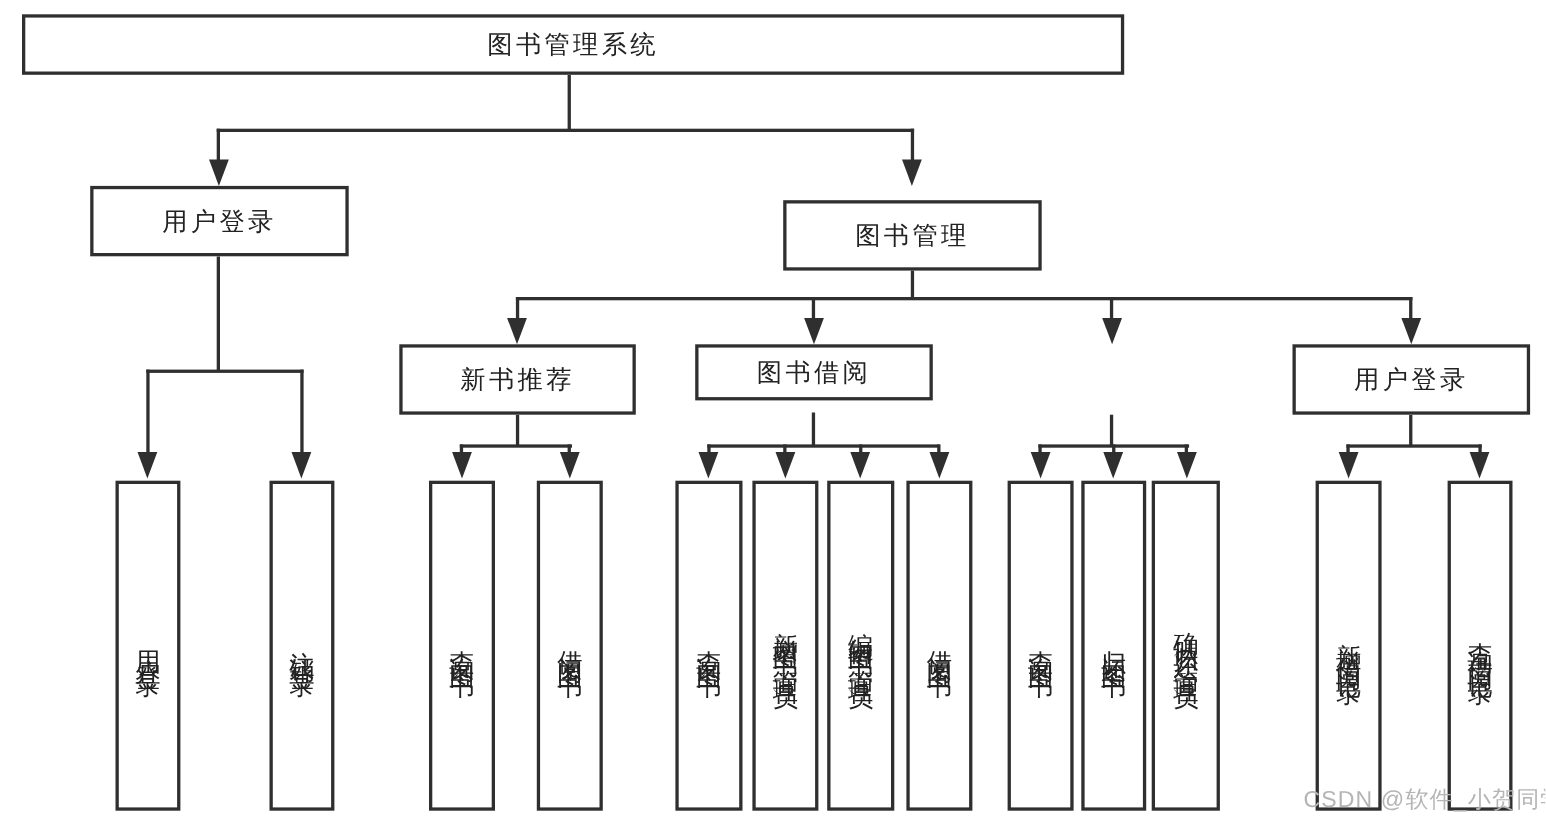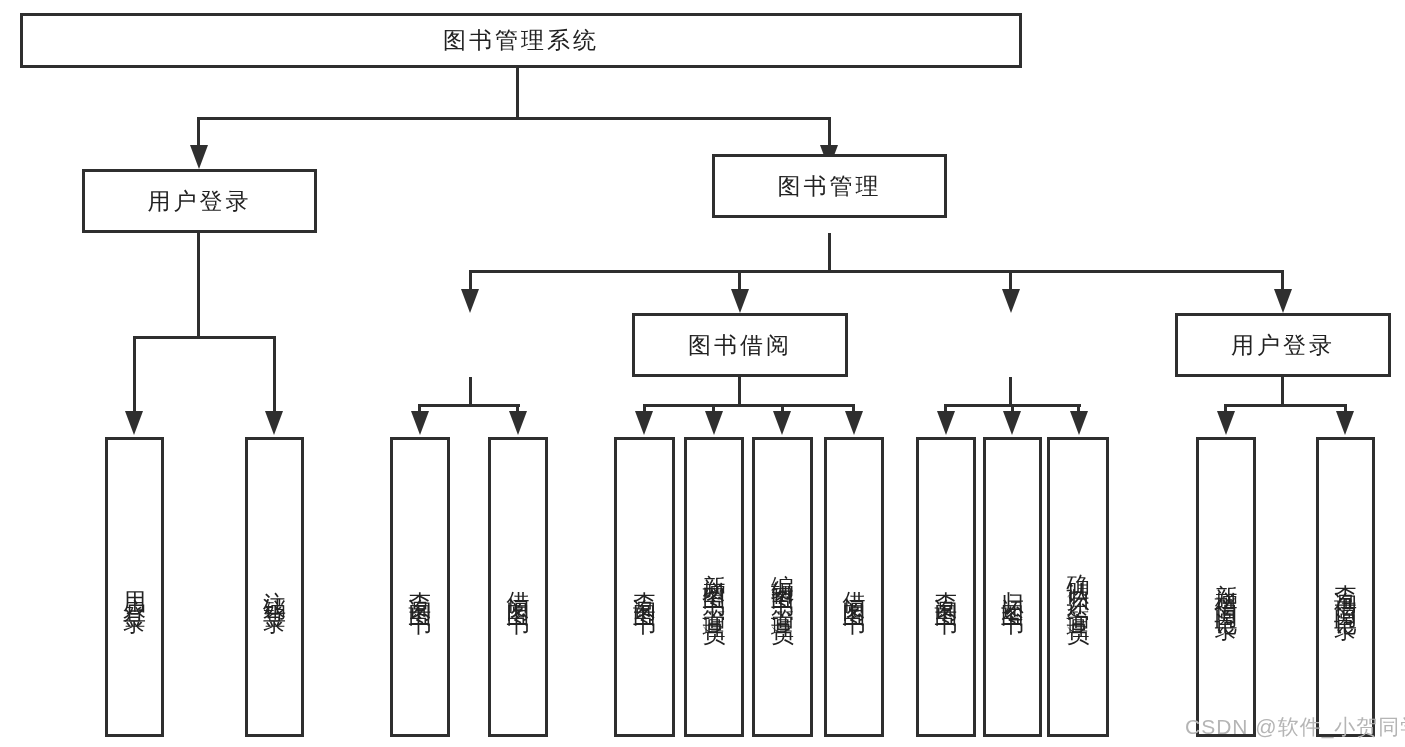--- a/index.html
+++ b/index.html
@@ -95,25 +95,28 @@
   <div class="ln" style="left:1344px;top:404px;width:3px;height:9px;"></div>
   <div class="ah" style="left:1336px;top:411px;"></div>
 
   <div class="hbox" style="left:20px;top:13px;width:1002px;height:55px;">
     <span>图书管理系统</span>
   </div>
 
   <div class="hbox" style="left:82px;top:169px;width:235px;height:64px;">
     <span>用户登录</span>
   </div>
-  <div class="hbox" style="left:712px;top:154px;width:235px;height:64px;">
+  <div class="hbox" style="left:712px;top:182px;width:235px;height:64px;">
     <span>图书管理</span>
   </div>
 
-  <div class="hbox" style="left:632px;top:313px;width:216px;height:64px;">
+  <div class="hbox" style="left:363px;top:313px;width:215px;height:64px;">
+    <span>新书推荐</span>
+  </div>
+  <div class="hbox" style="left:632px;top:313px;width:216px;height:51px;">
     <span>图书借阅</span>
   </div>
   <div class="hbox" style="left:1175px;top:313px;width:216px;height:64px;">
     <span>用户登录</span>
   </div>
 
   <div class="vbox" style="left:105px;width:59px;">
     <span>用户登录</span>
   </div>
   <div class="vbox" style="left:245px;width:59px;">

